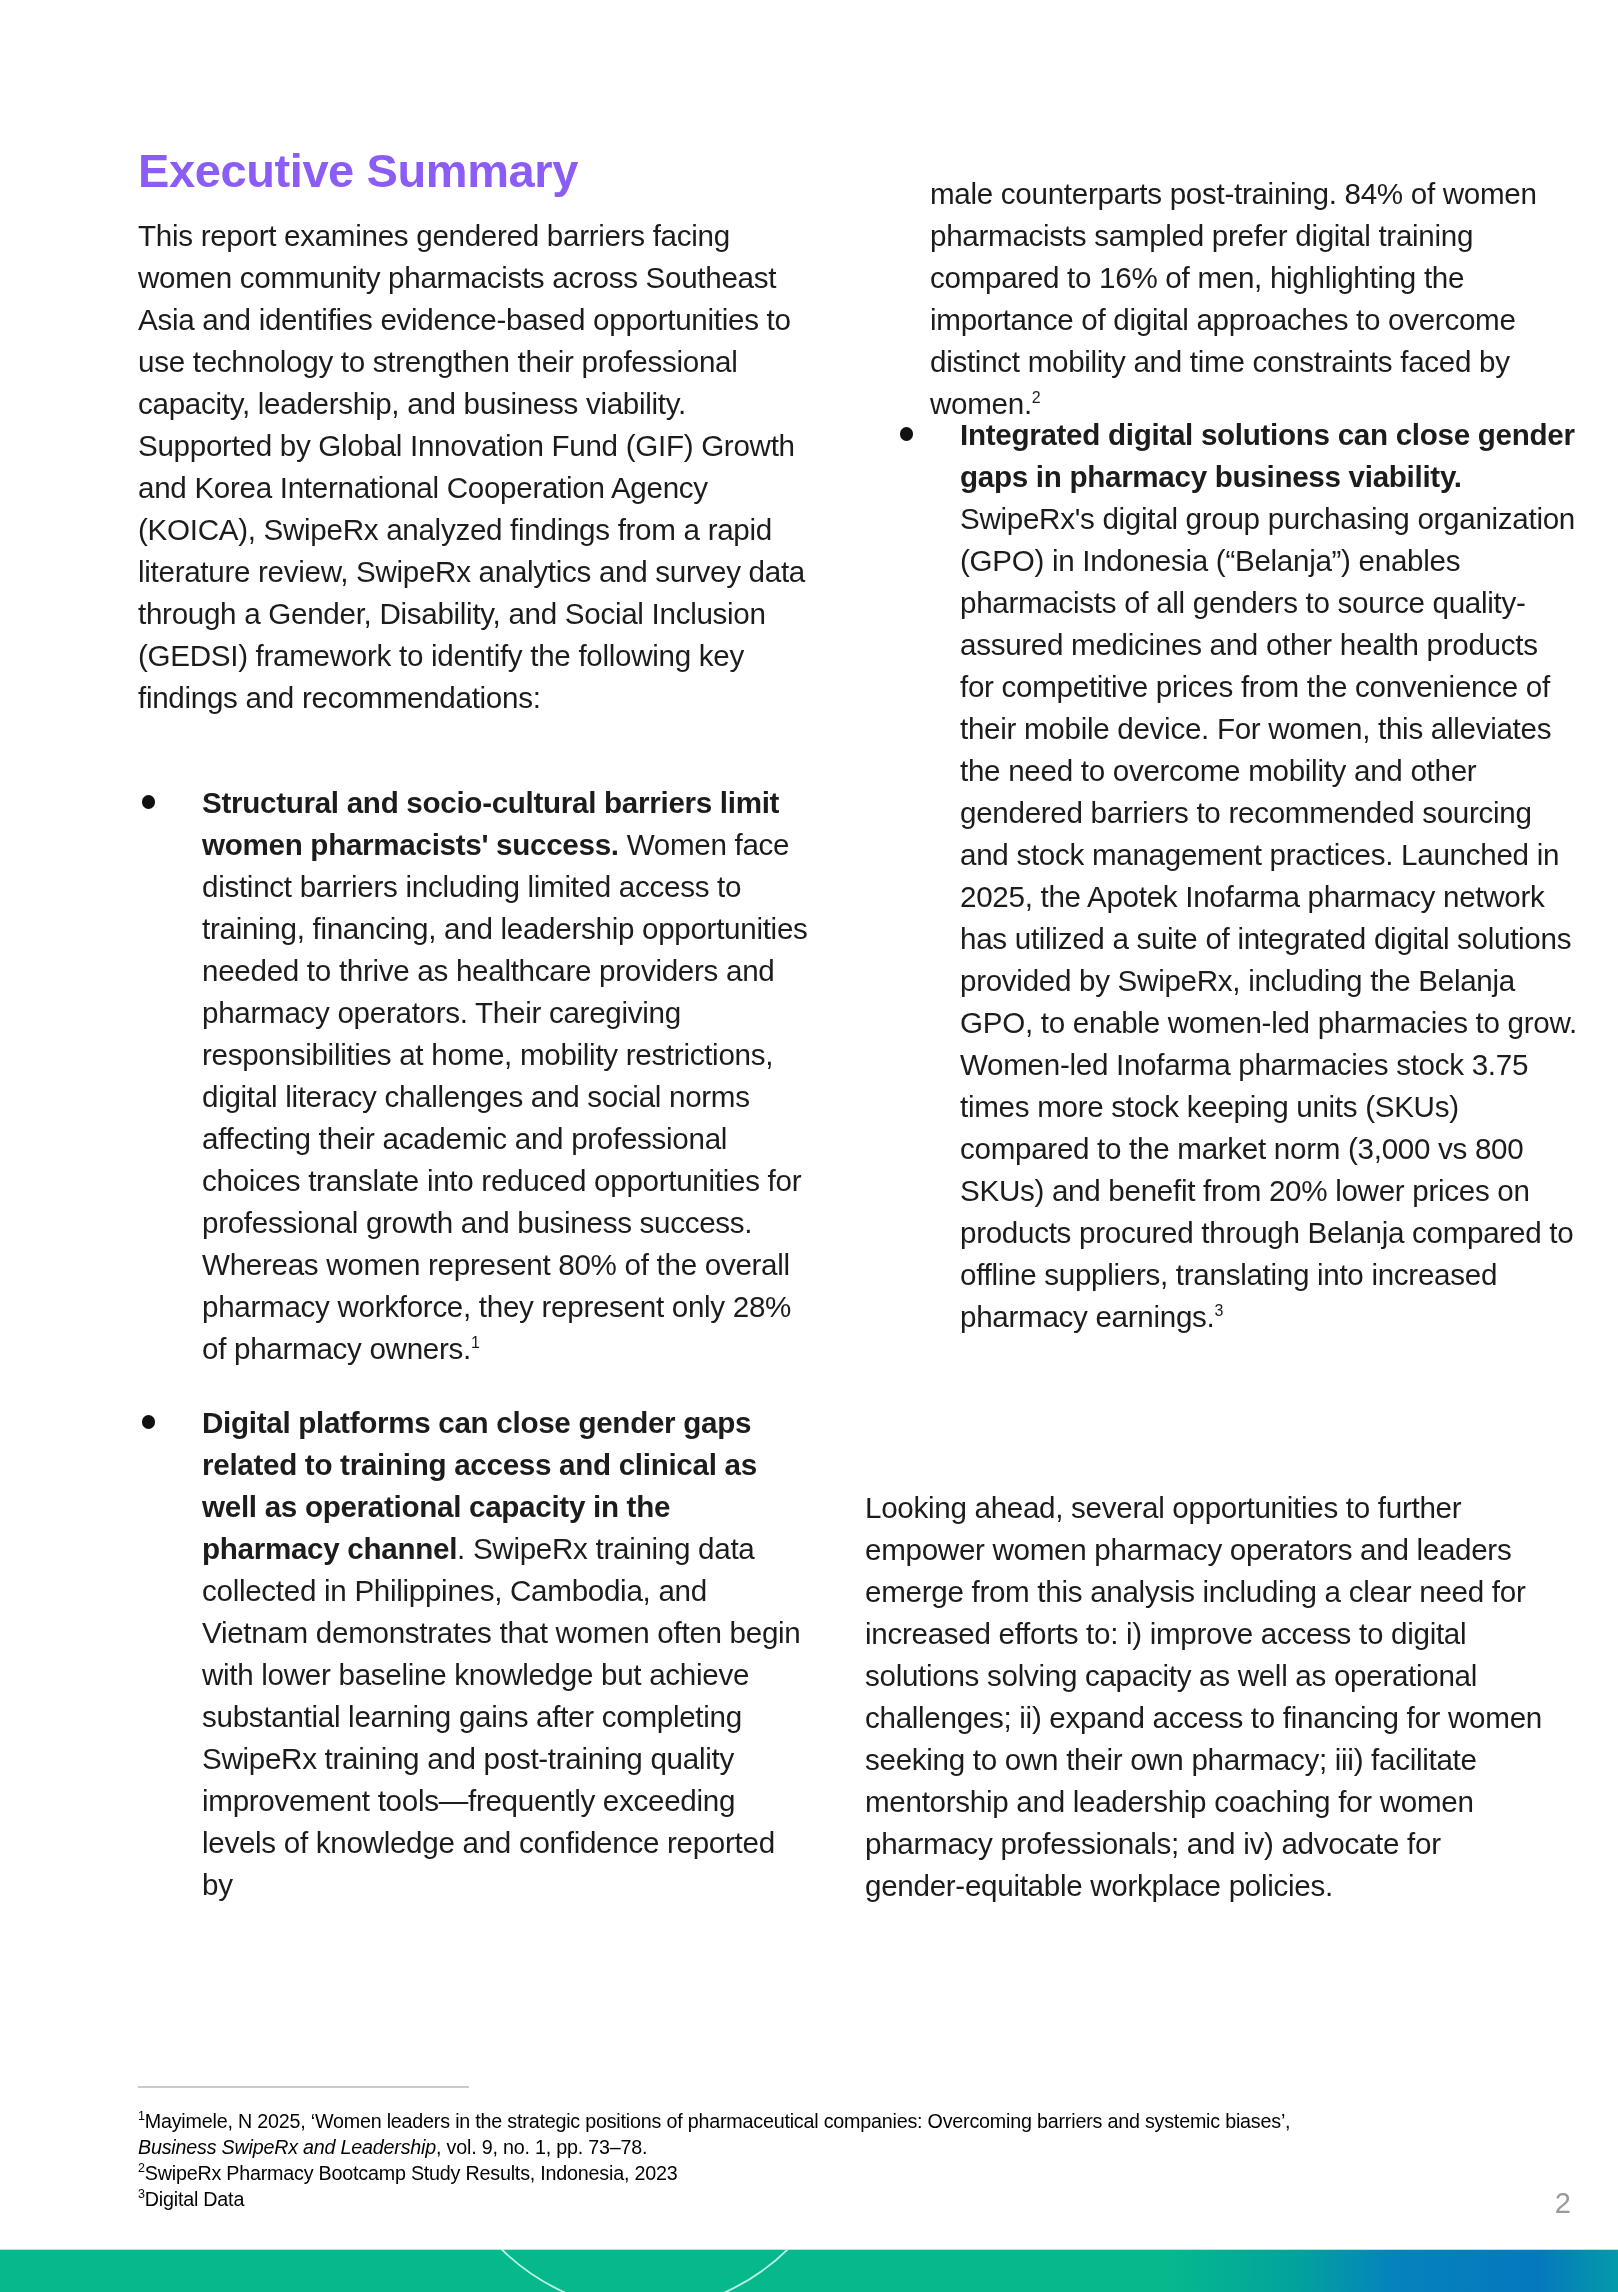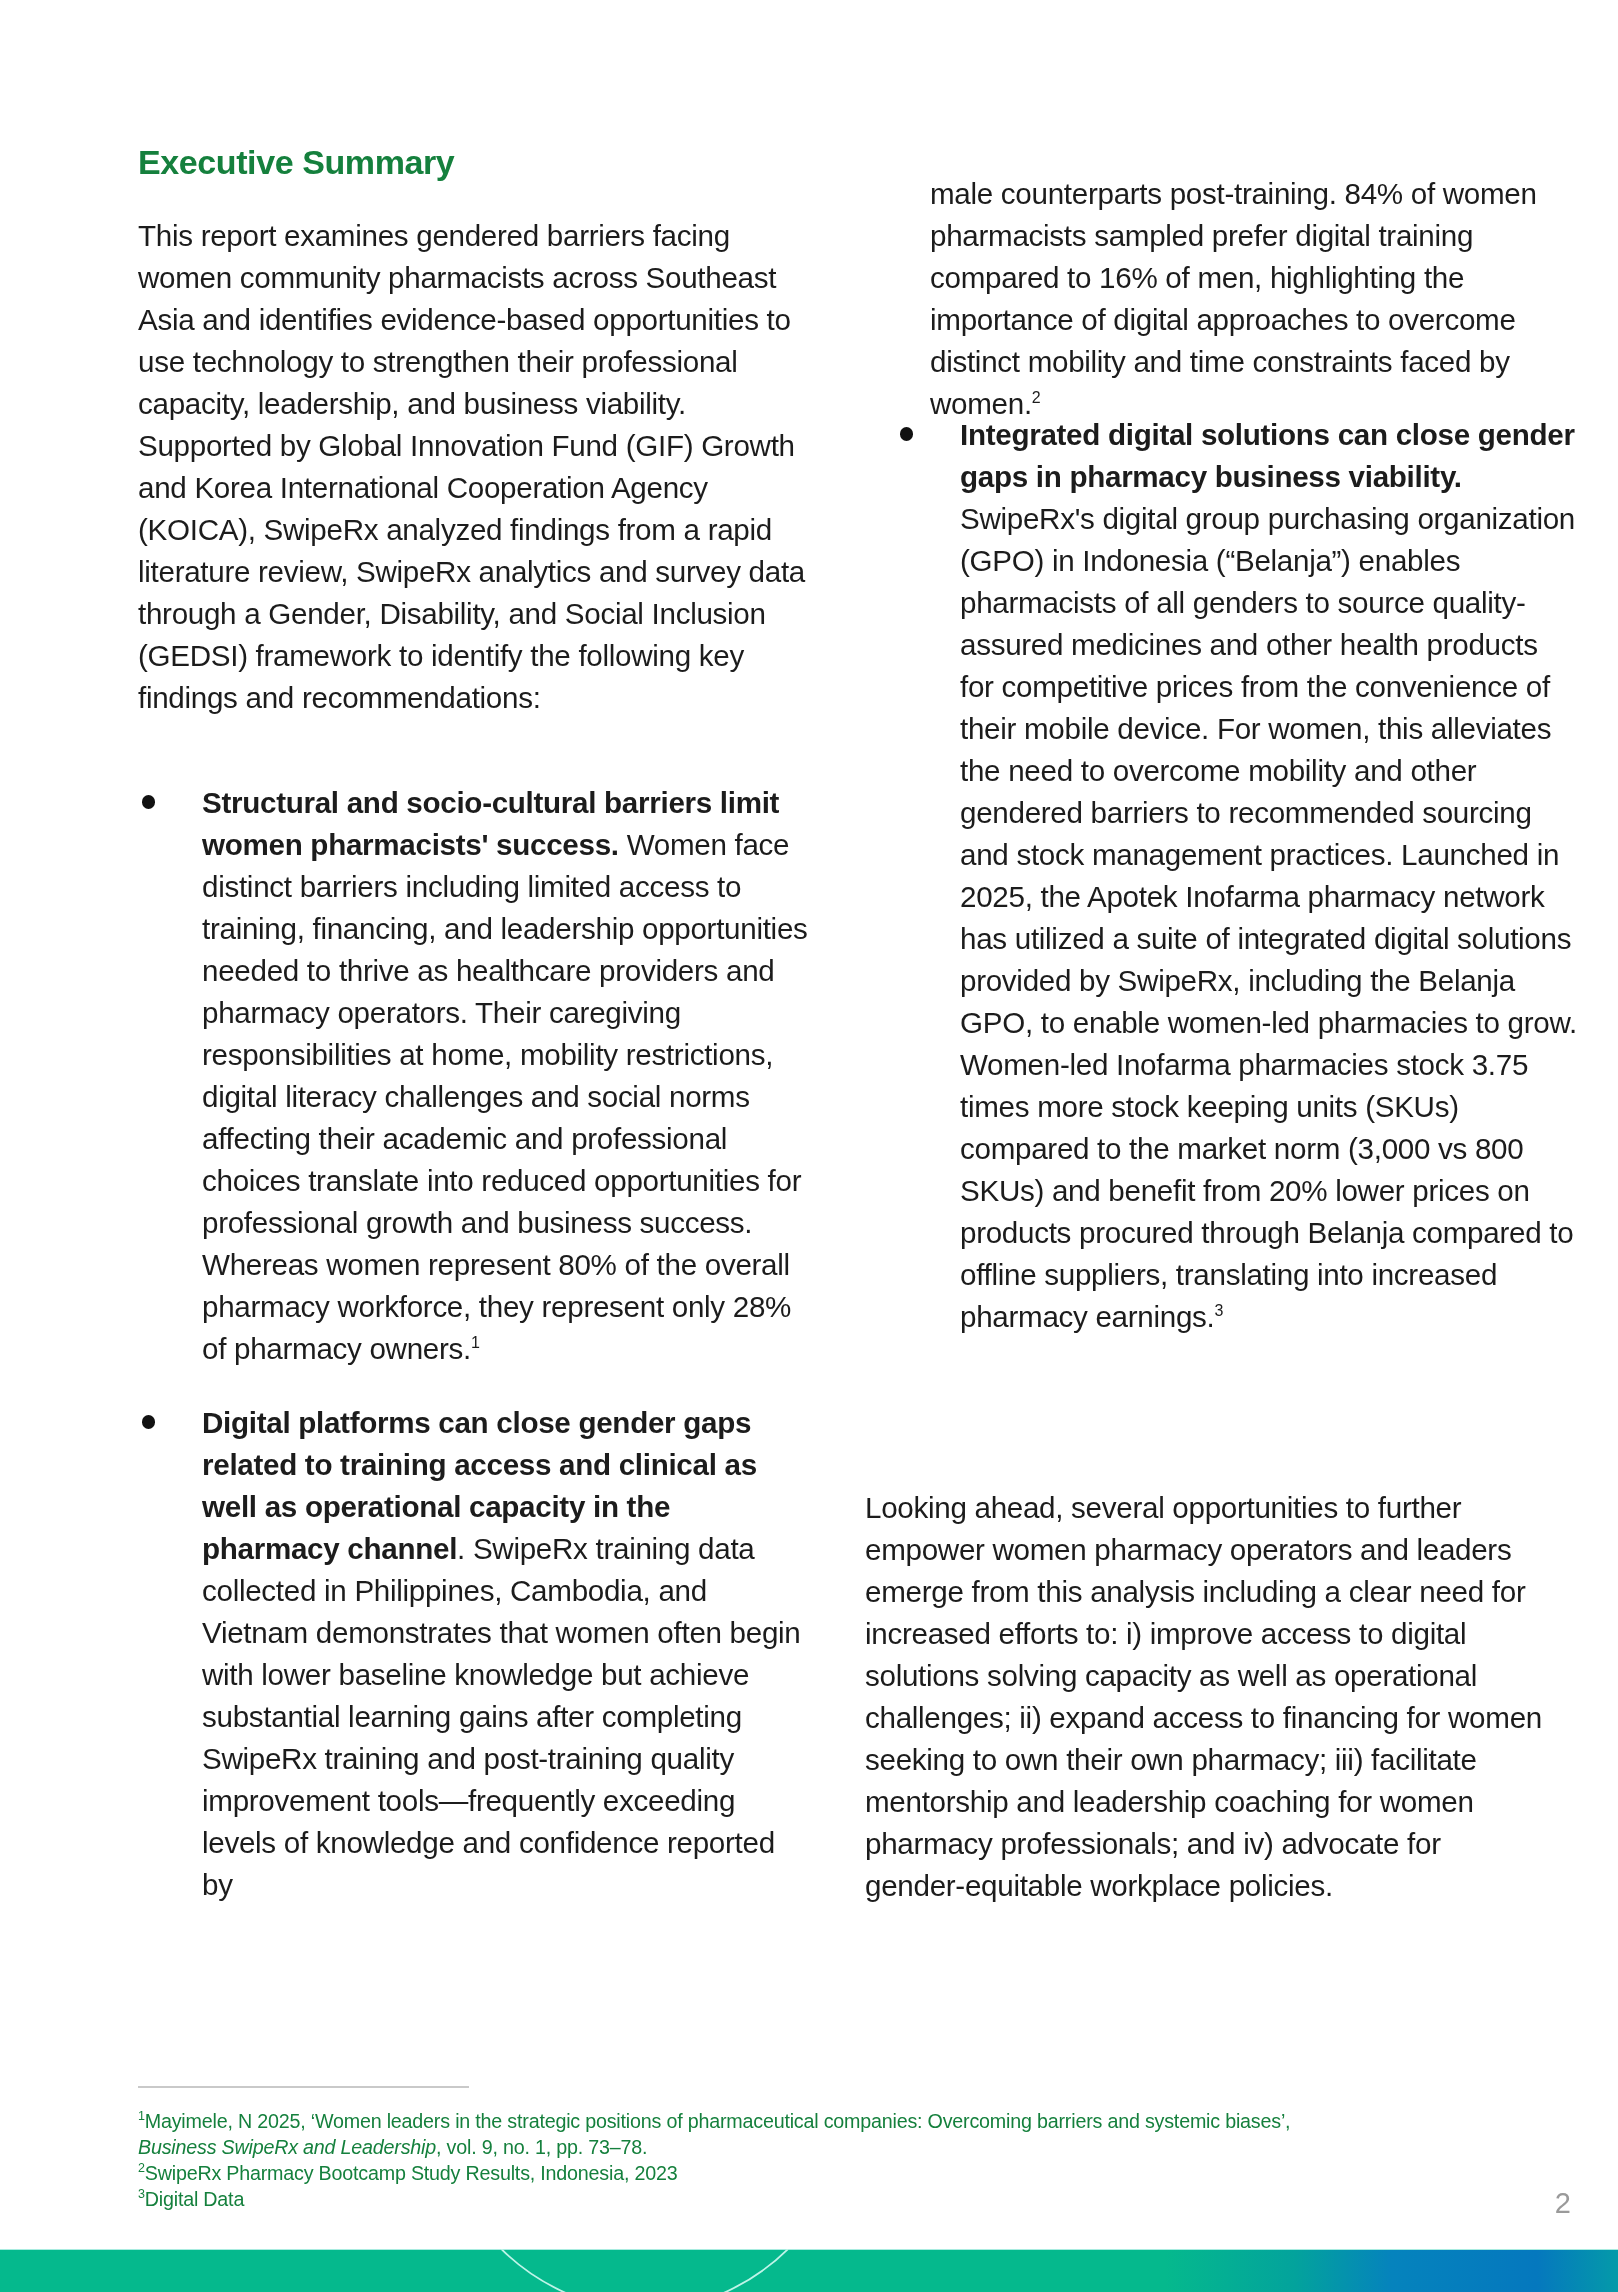--- a/index.html
+++ b/index.html
@@ -3,21 +3,21 @@
 <meta charset="utf-8">
 <style>
   html, body { margin: 0; padding: 0; }
   body {
     width: 1618px; height: 2293px; position: relative; overflow: hidden;
     background: #ffffff; color: #1c1c1c;
     font-family: "Liberation Sans", sans-serif;
   }
   .h1 {
     position: absolute; left: 138px; top: 143px; margin: 0;
-    font-size: 34px; font-weight: bold; color: #15803d; letter-spacing: -0.4px;
+    font-size: 47px; font-weight: bold; color: #8b5cf6; letter-spacing: -0.4px;
   }
   .p {
     font-size: 29.6px; line-height: 42px; margin: 0; letter-spacing: -0.3px;
   }
   #intro { position: absolute; left: 138px; top: 215px; width: 672px; }
   ul.bl { list-style: none; margin: 0; padding: 0; }
   ul.bl li { position: relative; padding-left: 64px; margin: 0; }
   ul.bl li .bullet {
     position: absolute; left: 3.6px; top: 13.4px; width: 13.4px; height: 13.4px;
     border-radius: 50%; background: #111;
@@ -27,21 +27,21 @@
   #list-left li + li { margin-top: 32px; }
   #right-cont { position: absolute; left: 930px; top: 141px; width: 618px; margin-top: 32px; }
   #list-right { position: absolute; left: 896px; top: 414px; width: 681px; }
   #outlook { position: absolute; left: 865px; top: 1487px; width: 681px; }
   sup { font-size: 16px; line-height: 0; vertical-align: super; }
   .fn-rule {
     position: absolute; left: 138px; top: 2086px; width: 331px; height: 1.8px; background: #c9c9c9;
   }
   #footnotes {
     position: absolute; left: 138px; top: 2108px; width: 1397px;
-    font-size: 19.7px; line-height: 26px; color: #15803d; letter-spacing: -0.2px;
+    font-size: 19.7px; line-height: 26px; color: #000000; letter-spacing: -0.2px;
   }
   #footnotes sup { font-size: 12.5px; }
   #footnotes .fn { margin: 0; }
   .page-num {
     position: absolute; right: 47px; top: 2187px; font-size: 29px; color: #9a9a9a;
   }
   .band {
     position: absolute; left: 0; top: 2249px; width: 1618px; height: 44px;
     background: linear-gradient(90deg, #05b98d 0%, #05b98d 72%, #03a39c 80%, #0583bd 86%, #0578be 95%, #049aa9 100%);
     overflow: hidden;

